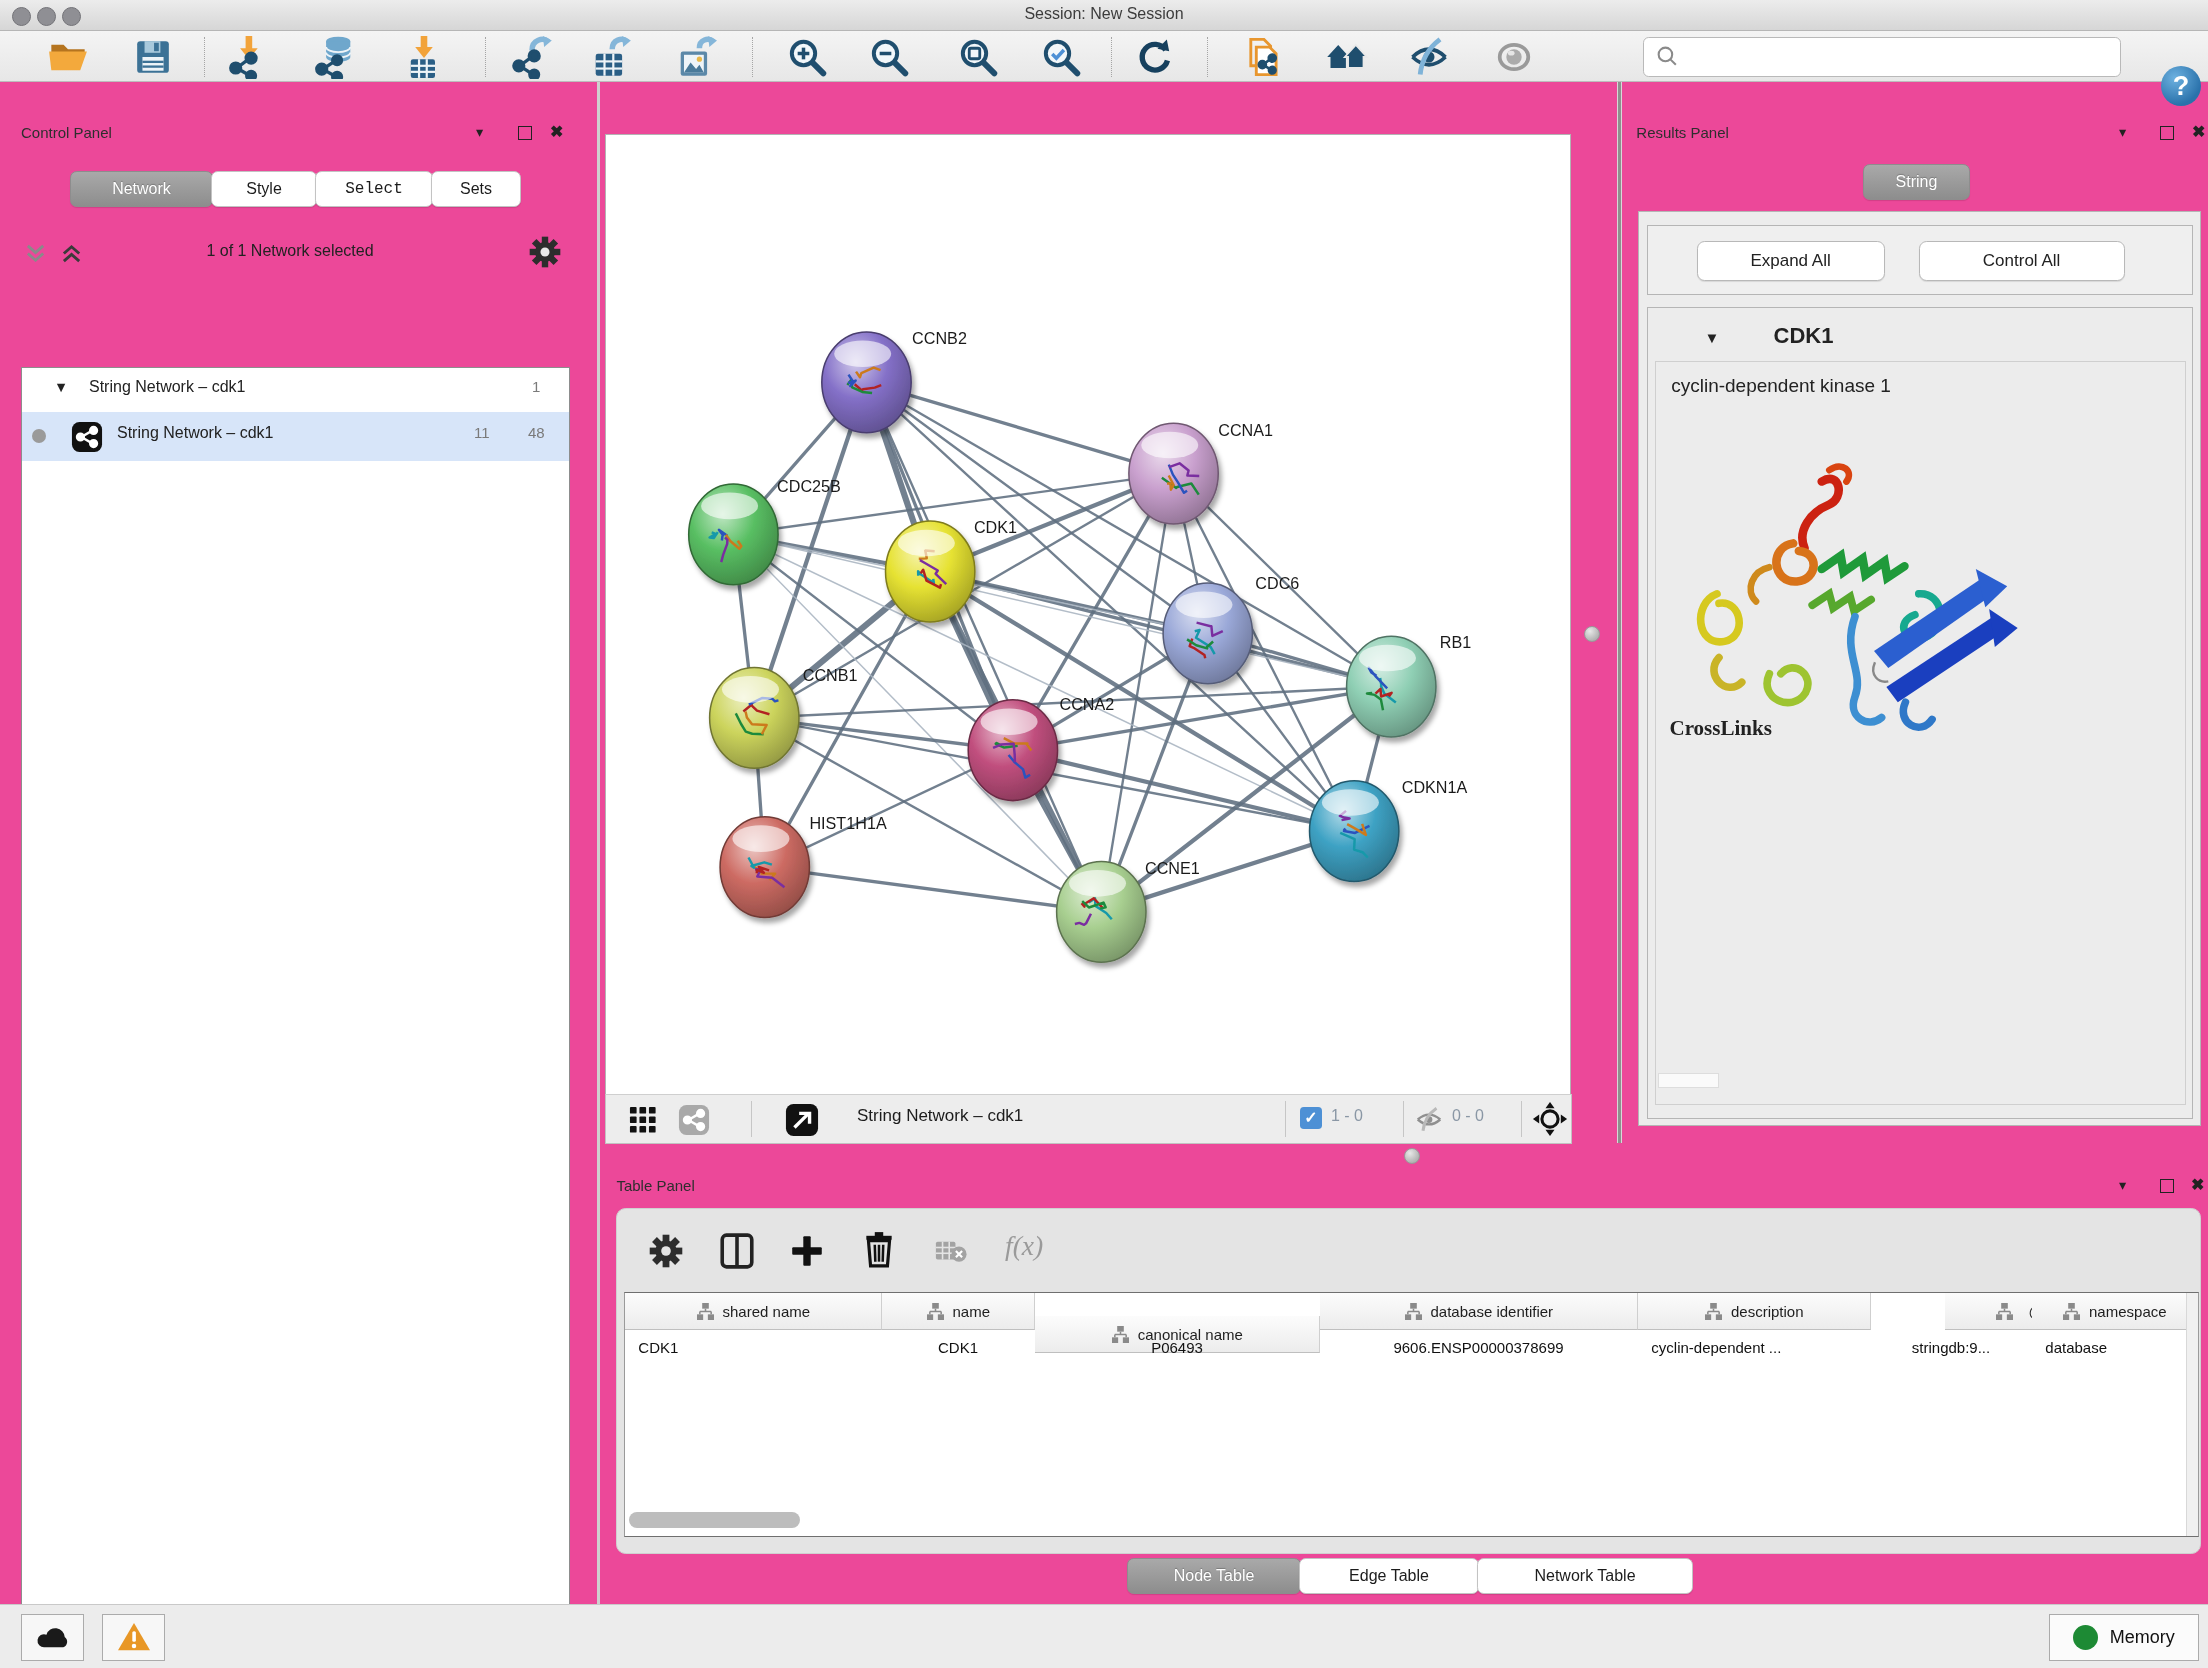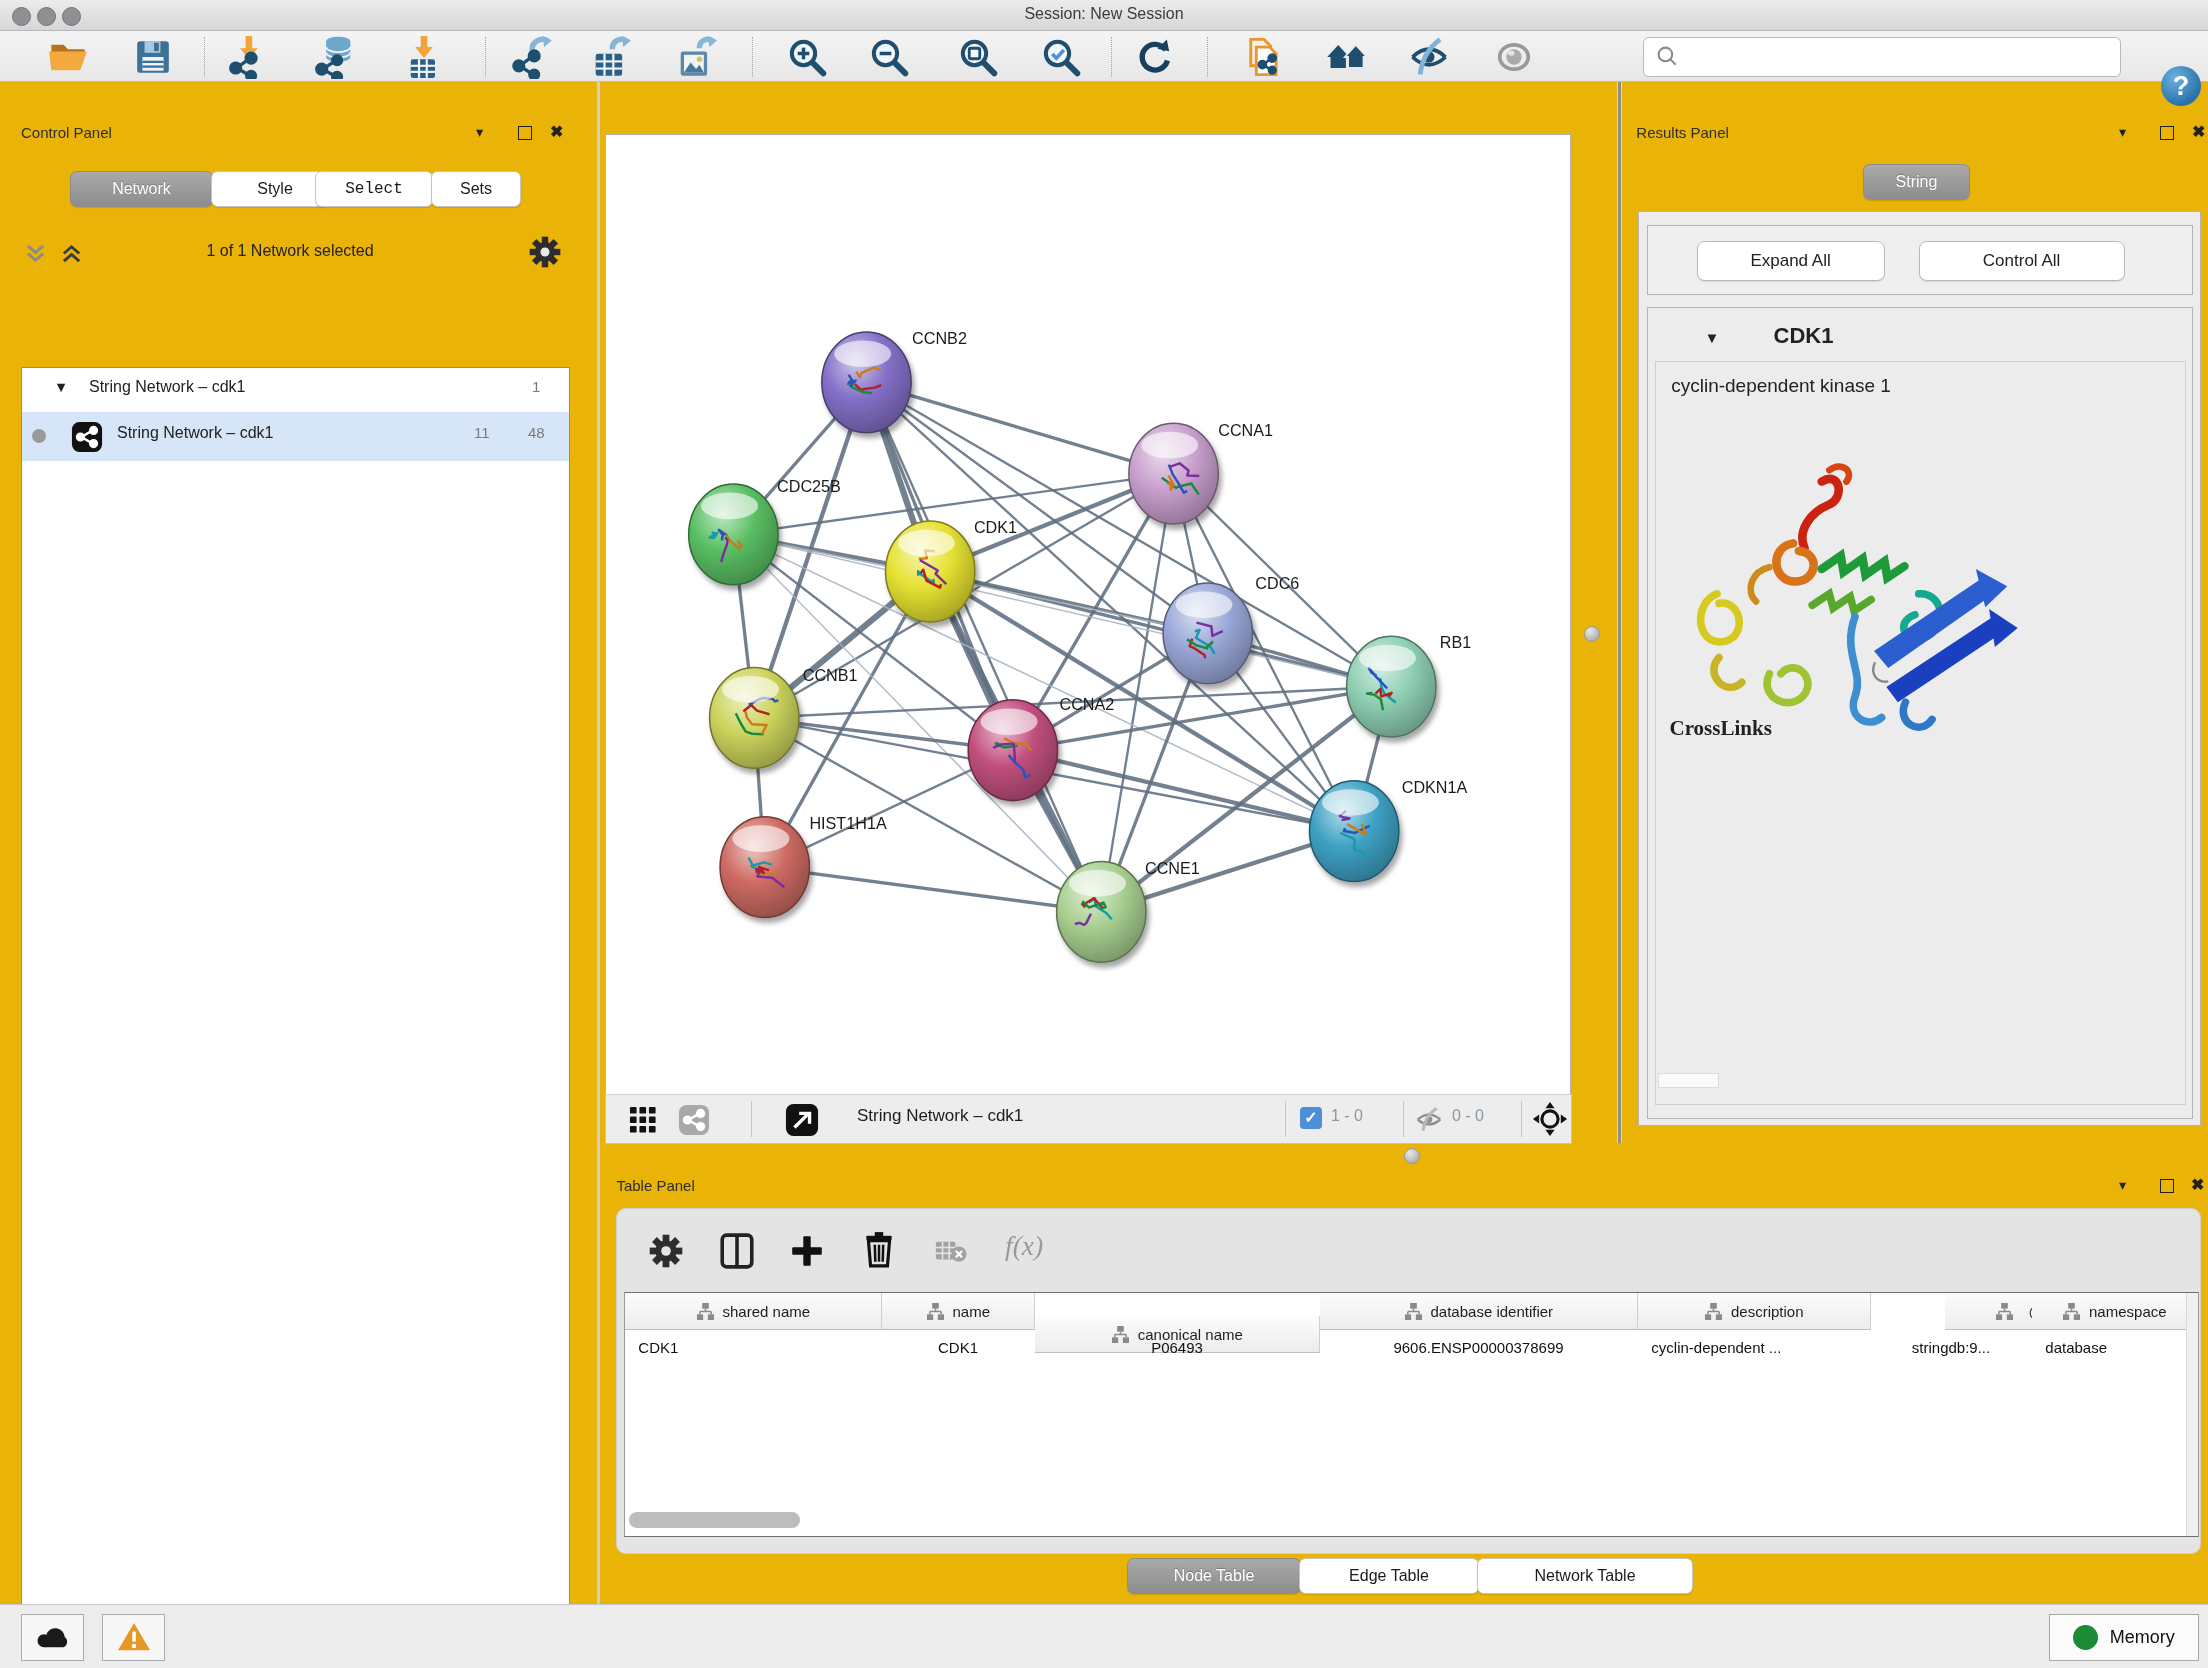--- a/index.html
+++ b/index.html
@@ -1,16 +1,16 @@
 <!DOCTYPE html>
 <html style="font-size:15px"><head>
 <meta charset="utf-8">
 <style>
   html,body{margin:0;padding:0;background:#d8d8d8;}
-  .app{position:relative;width:2208px;height:1668px;background:#eab308;
+  .app{position:relative;width:2208px;height:1668px;background:#ec4899;
        font-family:"Liberation Sans",sans-serif;color:#222;overflow:hidden;
        -webkit-font-smoothing:antialiased;}
   .abs{position:absolute;}
   
   .titlebar{left:0;top:0;width:2208px;height:30px;
     background:linear-gradient(#ececec,#d6d6d6);border-bottom:1px solid #b6b6b6;}
   .tl{position:absolute;top:6.7px;width:17px;height:17px;border-radius:50%;
       background:#8f8f94;border:1px solid #737378;}
   .wtitle{position:absolute;top:4.8px;left:0;width:100%;text-align:center;
       font-size:16px;color:#3c3c3c;}
@@ -283,21 +283,21 @@
   <div class="handle" style="left:1404px;top:1148px"></div>
 
   <div class="abs" style="left:0;top:82px;width:597px;height:1522px">
     <div class="abs panel-title" style="left:21px;top:42px">Control Panel</div>
     <span class="abs" style="left:476px;top:42px;font-size:14.3px">▾</span>
     <span class="abs floatic" style="left:518px;top:44px"></span>
     <span class="abs" style="left:550px;top:40px;font-weight:bold;font-size:16px">✖</span>
 
     <div id="cp-tabs">
         <span class="tab sel" style="left: 70px; top: 89px; width: 141px;">Network</span>
-        <span class="tab" style="left: 211px; top: 89px; width: 104px; padding-left: 11px;">Style</span>
+        <span class="tab" style="left: 211px; top: 89px; width: 104px;">Style</span>
         <span class="tab" style="left: 315px; top: 89px; width: 116px; font-family: Liberation Mono, monospace;">Select</span>
         <span class="tab" style="left: 431px; top: 89px; width: 88px;">Sets</span>
       </div>
 
     <svg class="abs" style="left:23px;top:160px" width="27" height="23" viewBox="0 0 28 24">
         <g stroke="#8a8a8a" stroke-width="3" fill="none">
           <path d="M5 4l8 7 8-7"></path>
           <path d="M5 12l8 7 8-7"></path>
         </g>
       </svg>

